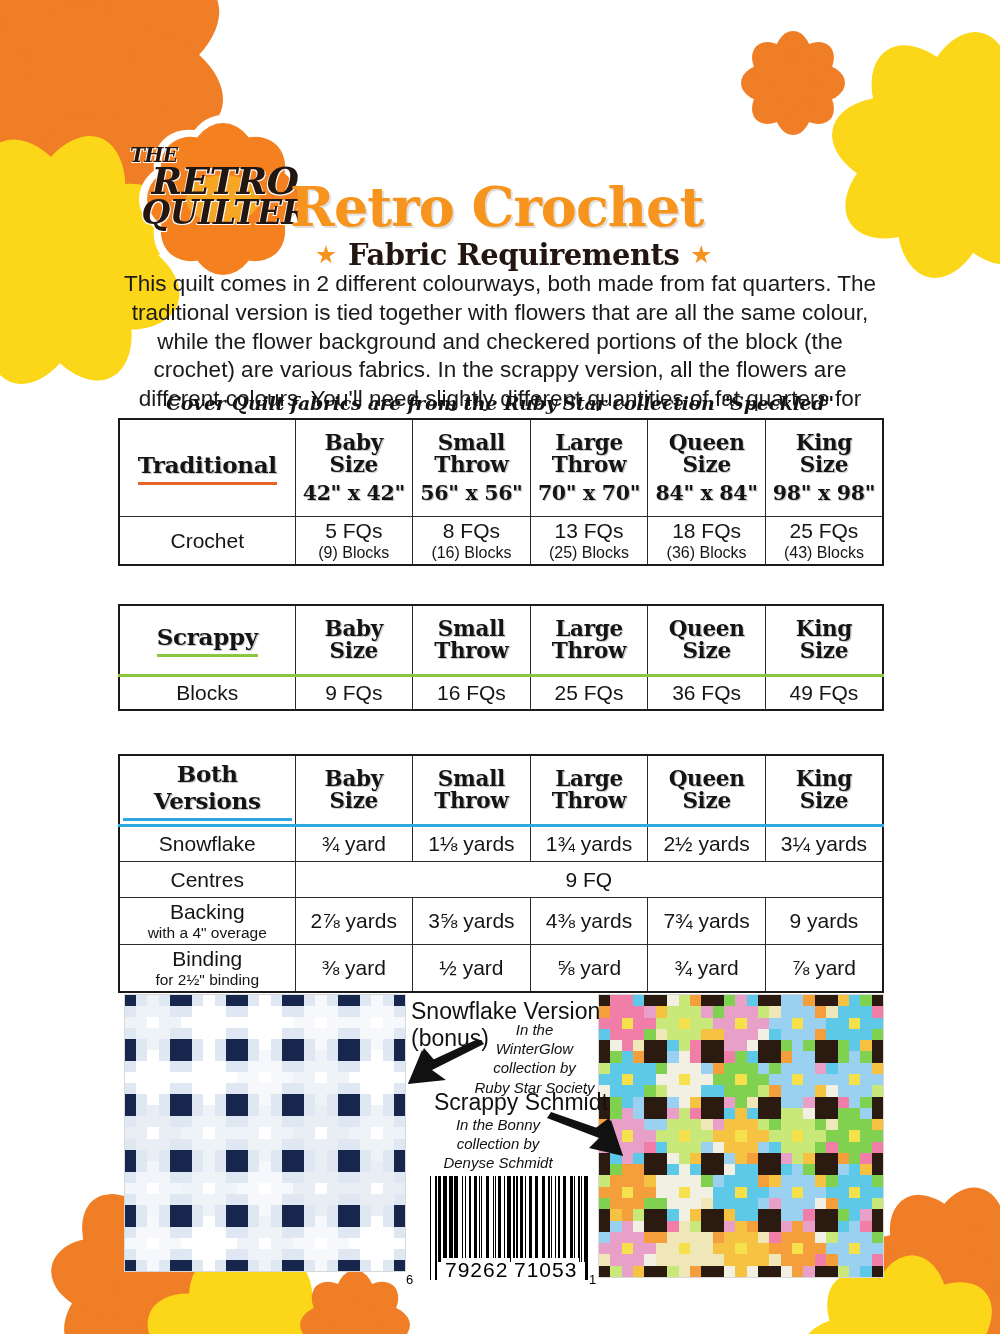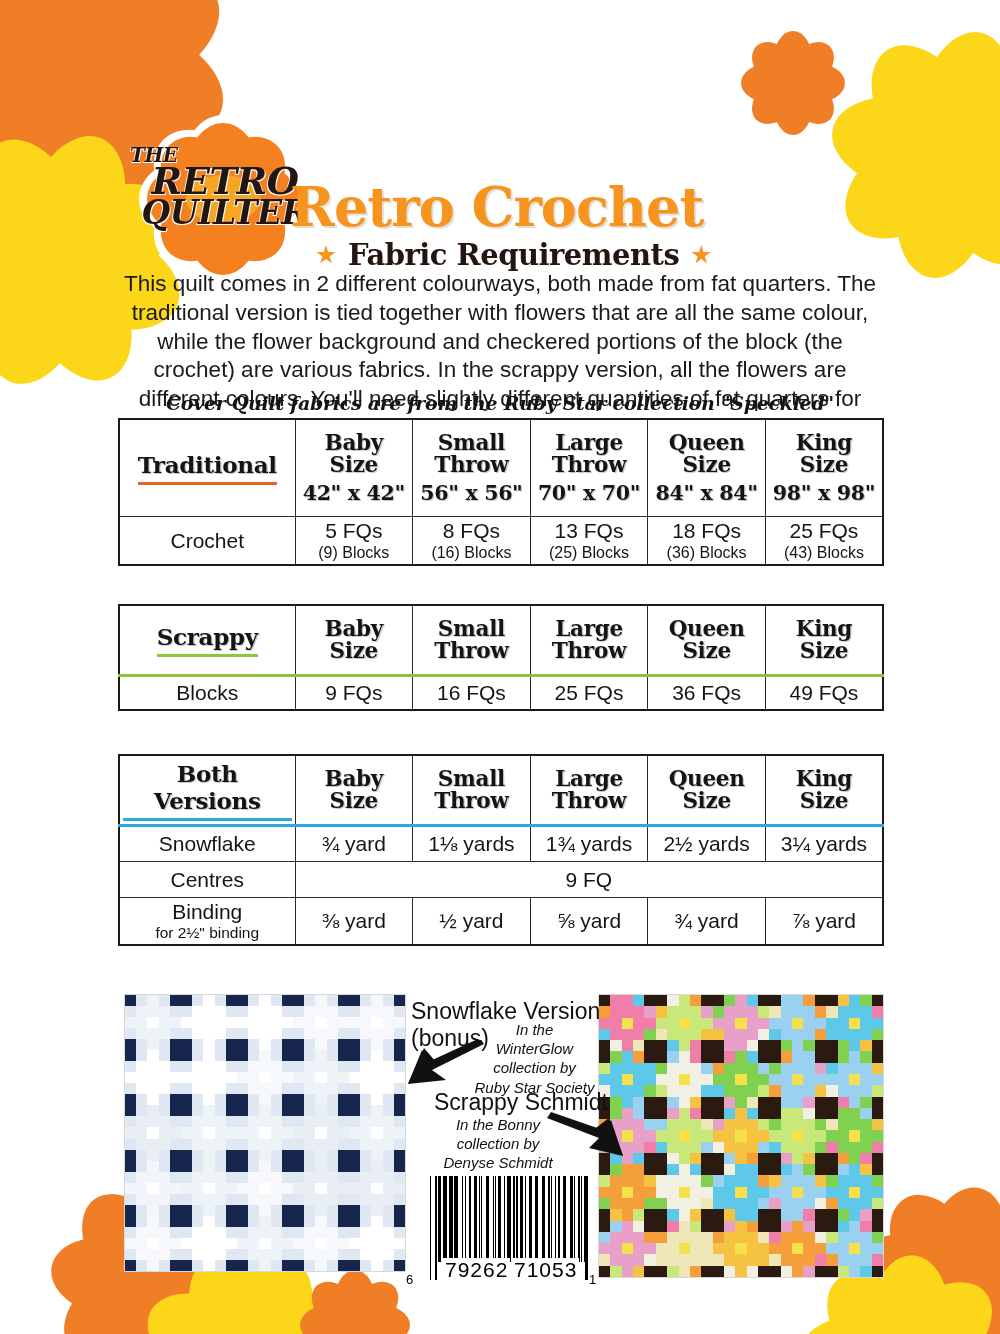--- a/index.html
+++ b/index.html
@@ -382,20 +382,28 @@
           <td><span>1⅛ yards</span></td>
           <td><span>1¾ yards</span></td>
           <td><span>2½ yards</span></td>
           <td><span>3¼ yards</span></td>
         </tr>
         <tr style="height: 36px;">
           <td class="rowlabel"><span>Centres</span></td>
           <td colspan="5"><span>9 FQ</span></td>
         </tr>
         <tr style="height: 47px;">
+          <td class="rowlabel"><span>Backing</span><span class="subsm">with a 4" overage</span></td>
+          <td><span>2⅞ yards</span></td>
+          <td><span>3⅝ yards</span></td>
+          <td><span>4⅜ yards</span></td>
+          <td><span>7¾ yards</span></td>
+          <td><span>9 yards</span></td>
+        </tr>
+        <tr style="height: 47px;">
           <td class="rowlabel"><span>Binding</span><span class="subsm">for 2½" binding</span></td>
           <td><span>⅜ yard</span></td>
           <td><span>½ yard</span></td>
           <td><span>⅝ yard</span></td>
           <td><span>¾ yard</span></td>
           <td><span>⅞ yard</span></td>
         </tr>
       </tbody>
   </table>
 

